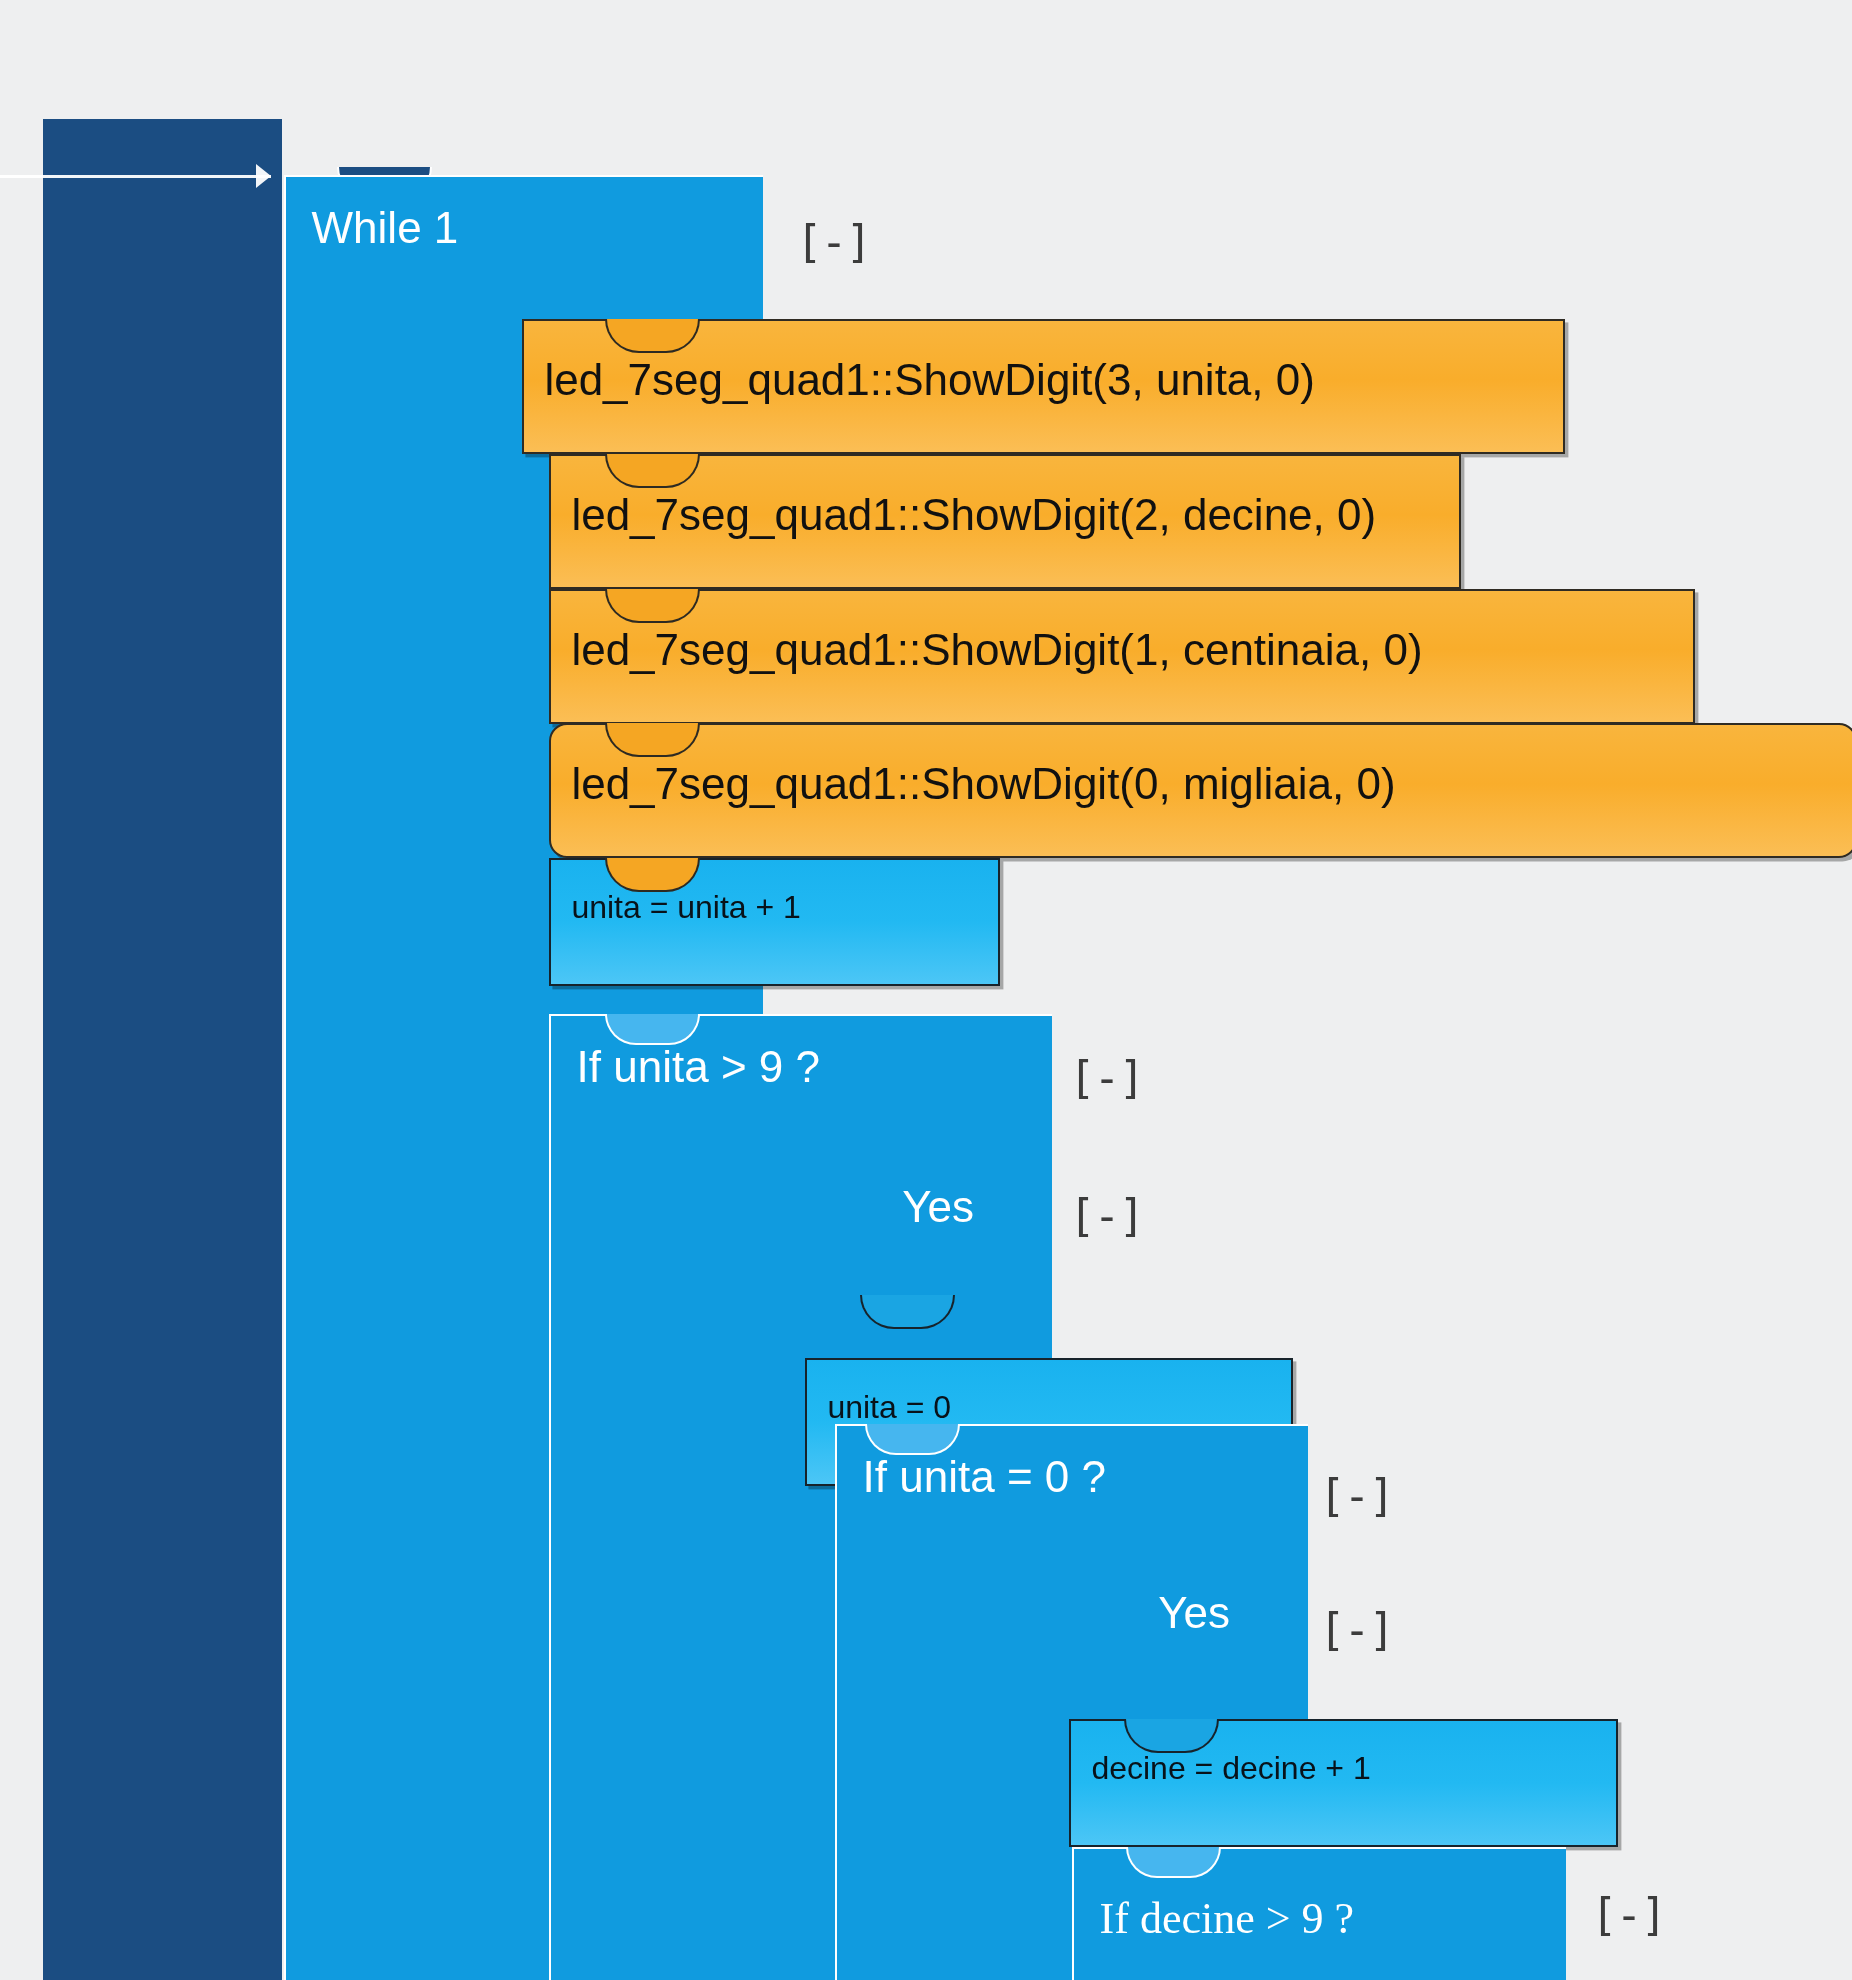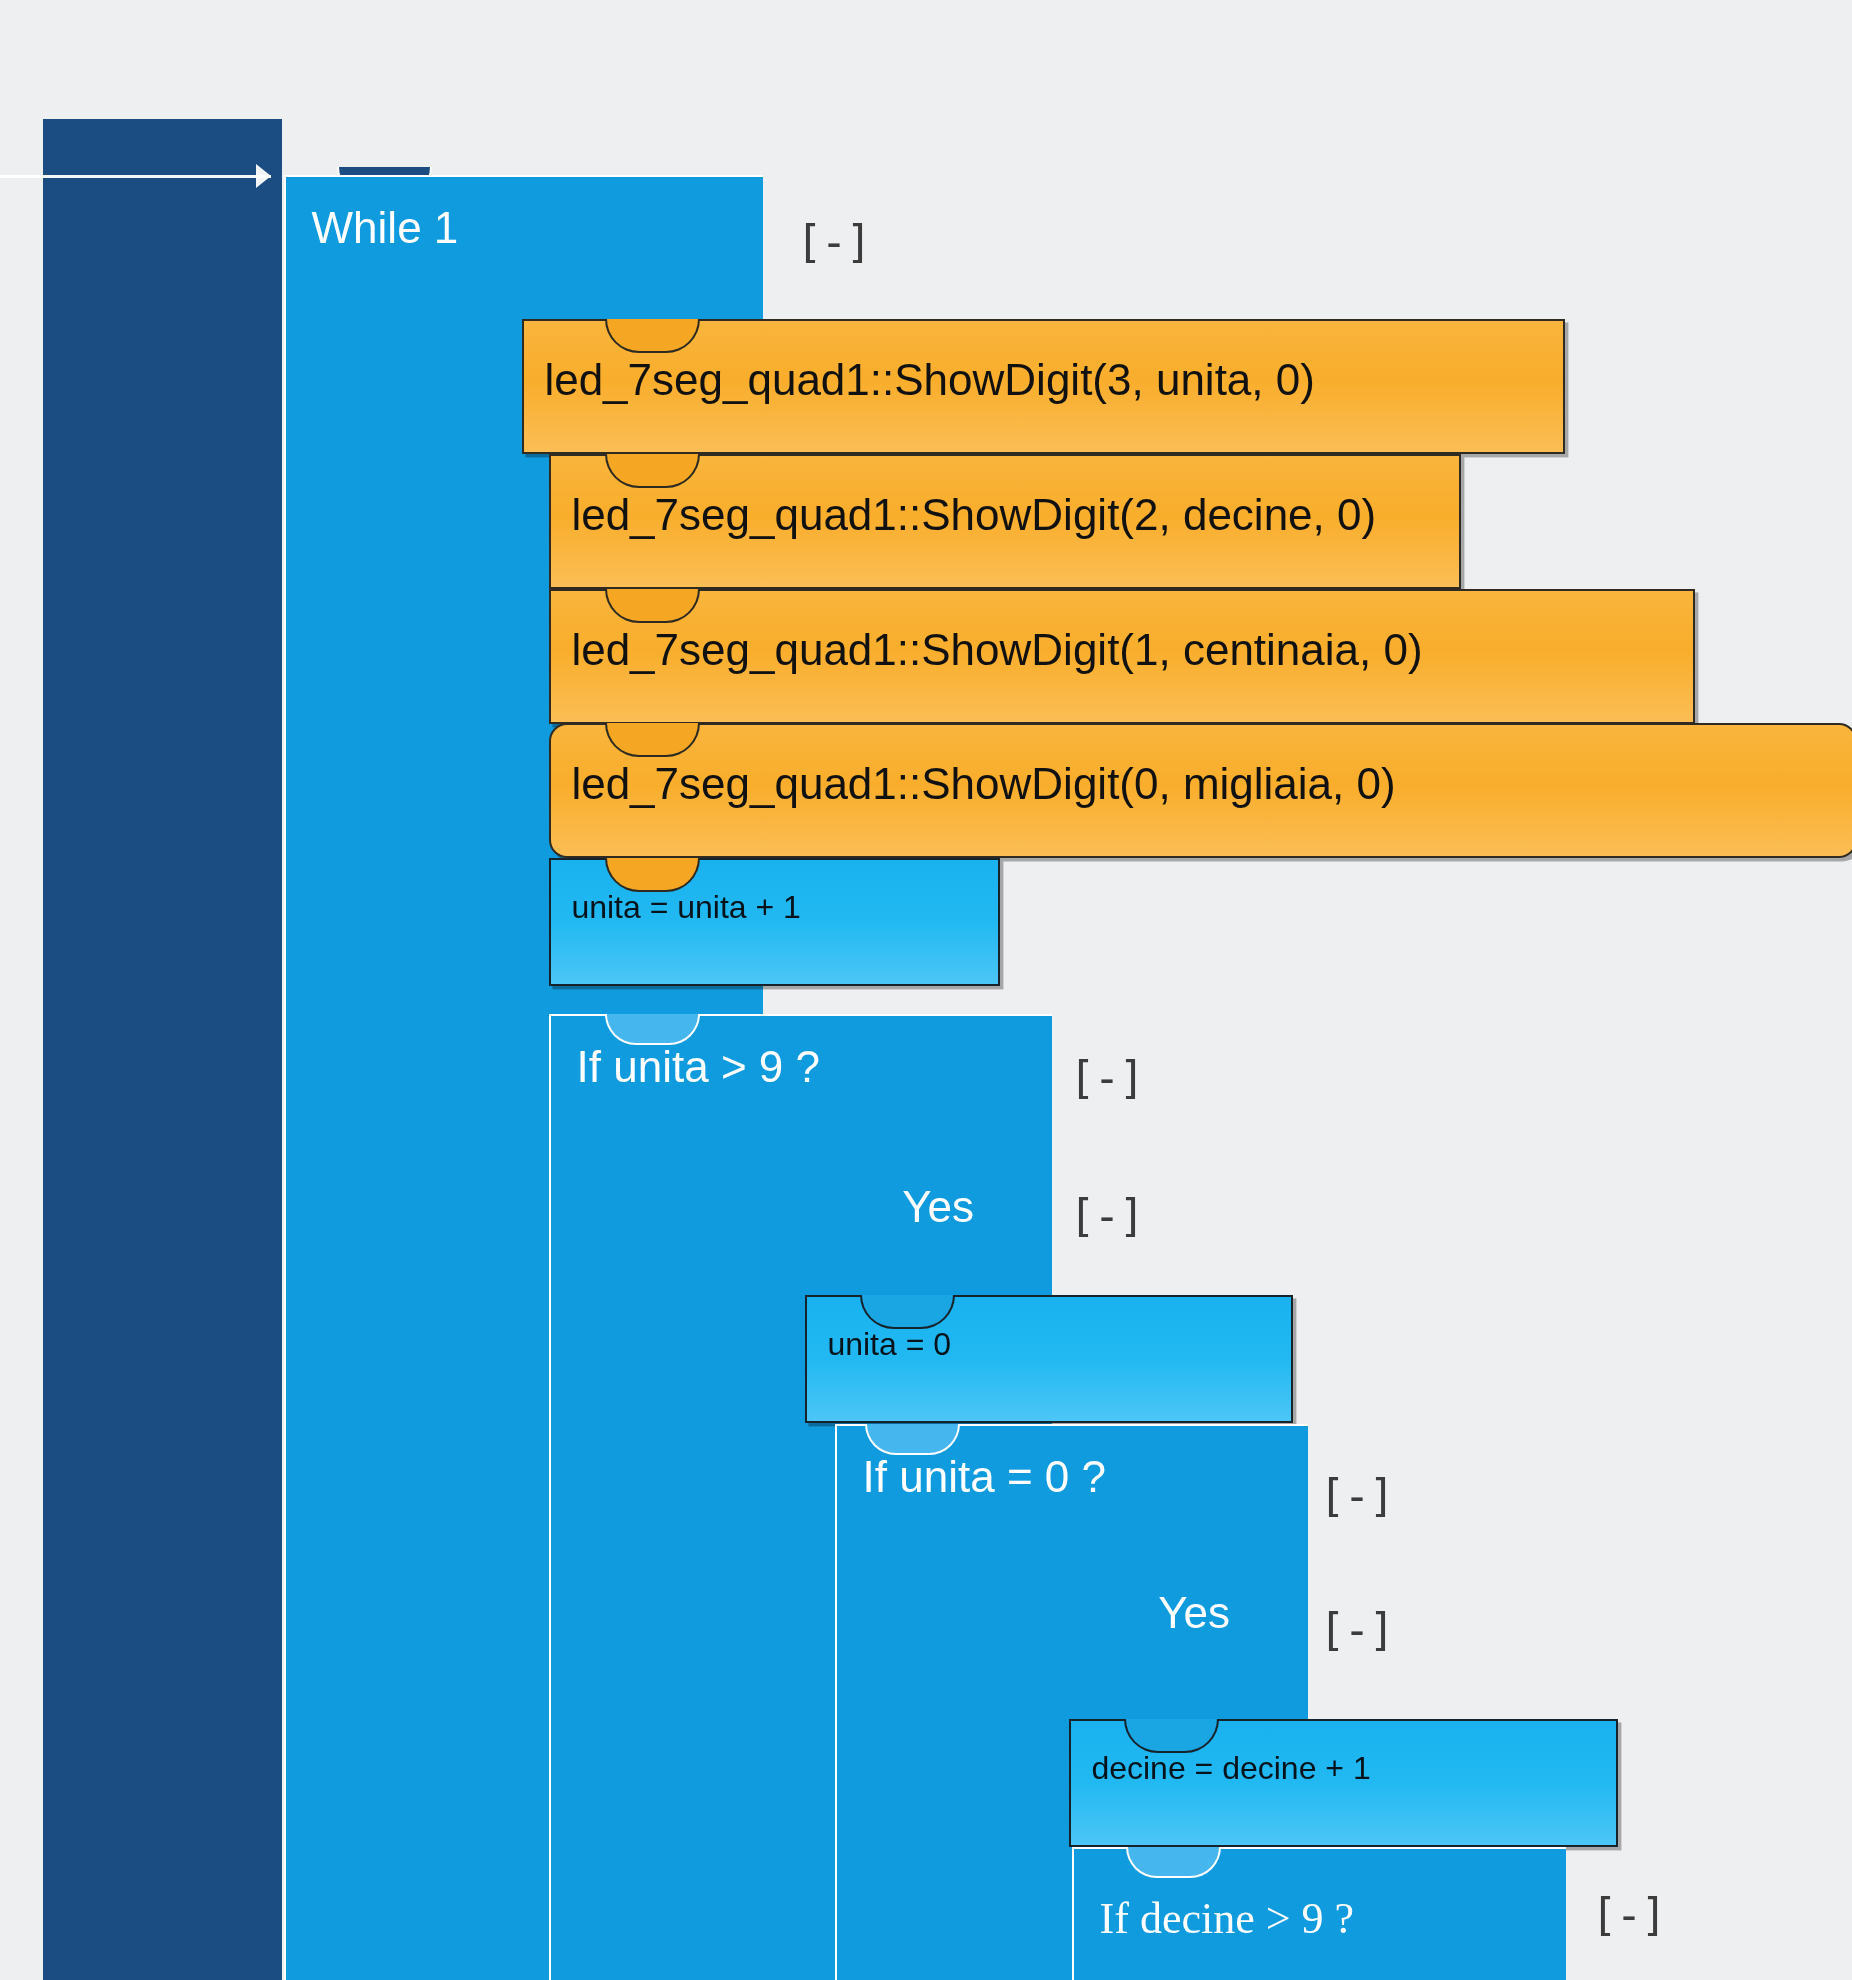--- a/index.html
+++ b/index.html
@@ -169,21 +169,21 @@
   <div class="notch-orange" style="left:605px;top:858px;"></div>
 
   <div class="blk cont" style="left:549px;top:1014px;width:503px;height:967px;">
     <span class="lbl">If  unita &gt; 9 ?</span>
     <span class="lbl yes" style="right:78px;top:166px;">Yes</span>
   </div>
   <div class="notch-lite" style="left:605px;top:1014px;"></div>
   <div class="collapse" style="left:1069px;top:1056px;">[-]</div>
   <div class="collapse" style="left:1069px;top:1194px;">[-]</div>
 
-  <div class="blk assign" style="left:805px;top:1295px;width:488px;height:128px;padding-left:26px;">
+  <div class="blk assign" style="left:805px;top:1358px;width:488px;height:128px;padding-left:26px;">
     <span class="lbl">unita = 0</span>
   </div>
   <div class="notch-blue" style="left:860px;top:1295px;"></div>
 
   <div class="blk cont" style="left:835px;top:1424px;width:473px;height:556px;">
     <span class="lbl">If  unita = 0 ?</span>
     <span class="lbl yes" style="right:78px;top:162px;">Yes</span>
   </div>
   <div class="notch-lite" style="left:865px;top:1424px;"></div>
   <div class="collapse" style="left:1319px;top:1474px;">[-]</div>

